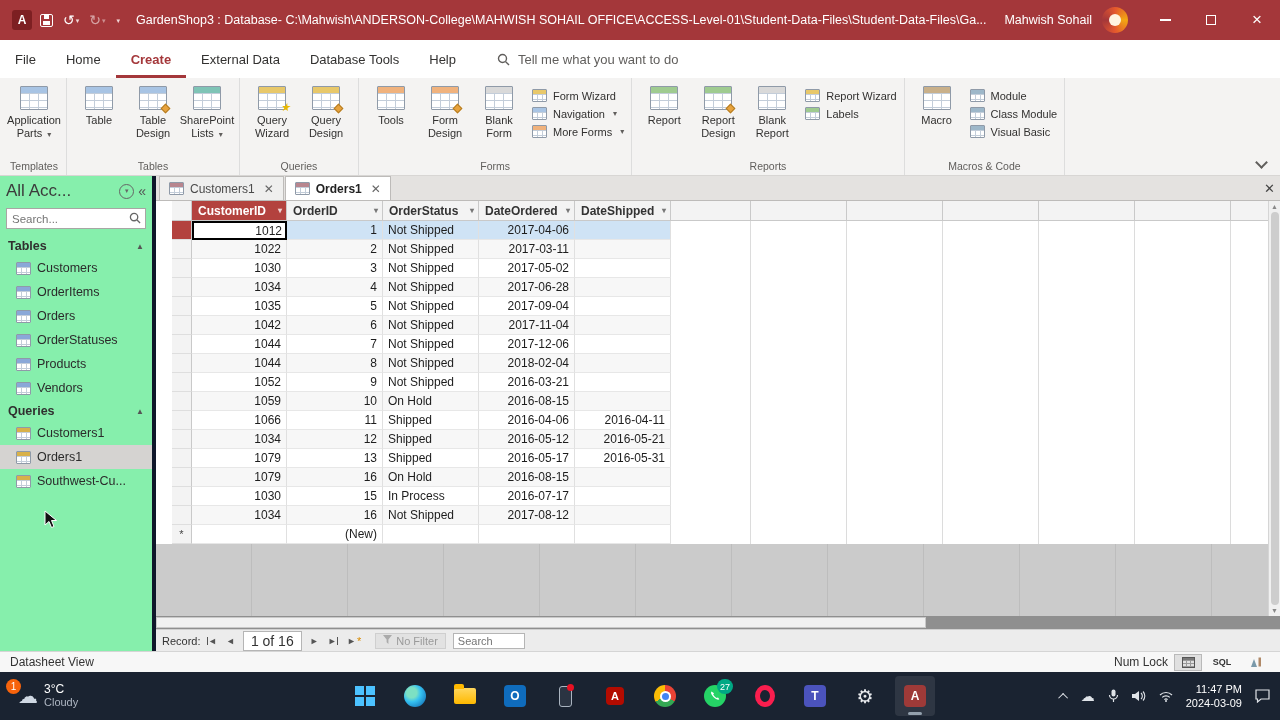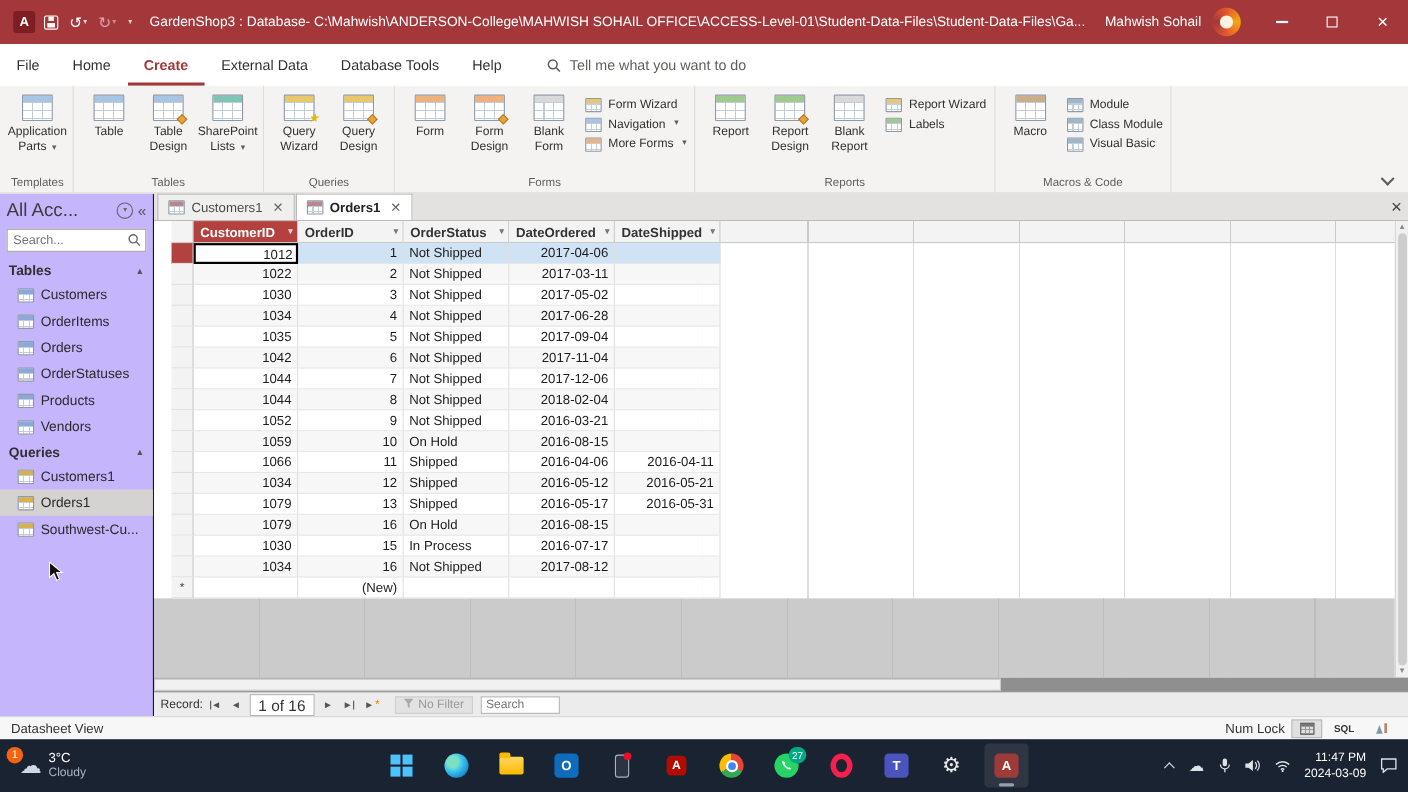--- a/index.html
+++ b/index.html
@@ -33,36 +33,36 @@
   .tellme { display:flex; align-items:center; gap:8px; margin-left:26px; color:#605e5c; font-size:13px; }
 
   
   .ribbon { height:98px; background:#f4f3f2; border-bottom:1px solid #d8d6d4; display:flex; padding:0 2px; flex:0 0 auto; position:relative; }
   .rgroup { display:flex; flex-direction:column; border-right:1px solid #ddd; padding:3px 5px 0 5px; }
   .rgroup-items { flex:1; display:flex; align-items:flex-start; }
   .rgroup-label { height:17px; font-size:10.5px; color:#605e5c; text-align:center; padding-top:2px; }
   .rbtn-big { width:54px; display:flex; flex-direction:column; align-items:center; padding-top:5px; border-radius:2px; }
   .rbtn-big .lbl { font-size:11px; color:#323130; text-align:center; line-height:13px; margin-top:4px; }
   .rsmall-col { display:flex; flex-direction:column; gap:5px; padding:8px 2px 0 6px; }
-  .rbtn-small { display:flex; gap:6px; font-size:11px; color:#323130; white-space:nowrap; }
+  .rbtn-small { display:flex; align-items:center; gap:6px; font-size:11px; color:#323130; white-space:nowrap; }
   .caret { font-size:8px; color:#605e5c; margin-left:2px; }
   .sheet { width:28px; height:24px; background:#fff; border:1px solid #8f9aa8; border-radius:1px; position:relative; display:inline-block;
     background-image:linear-gradient(var(--band,#a8c4e4) 0 6px, transparent 6px),
       repeating-linear-gradient(to right, transparent 0 8px, #c3cdd9 8px 9px),
       repeating-linear-gradient(to bottom, transparent 0 6px, #c3cdd9 6px 7px); }
   .sheet.mini { width:15px; height:13px; background-image:linear-gradient(var(--band,#a8c4e4) 0 4px, transparent 4px),
       repeating-linear-gradient(to right, transparent 0 4px, #c3cdd9 4px 5px),
       repeating-linear-gradient(to bottom, transparent 0 4px, #c3cdd9 4px 5px); }
   .pencil { position:absolute; right:-3px; bottom:-3px; width:7px; height:7px; background:#e8a33d; transform:rotate(45deg); border:1px solid #b27c23; }
   .spark { position:absolute; right:-5px; bottom:-5px; color:#e8b800; font-size:11px; }
   .ribbon-collapse { position:absolute; right:14px; bottom:8px; width:9px; height:9px; border-right:2px solid #605e5c; border-bottom:2px solid #605e5c; transform:rotate(45deg); }
 
   
   .workspace { flex:1; display:flex; min-height:0; }
-  .navpane { width:140px; background:#c4b5fd; border-right:1px solid #0f172a; display:flex; flex-direction:column; flex:0 0 auto; }
+  .navpane { width:156px; background:#86efac; border-right:4px solid #0f172a; display:flex; flex-direction:column; flex:0 0 auto; }
   .nav-header { height:30px; display:flex; align-items:center; padding:0 6px; gap:4px; }
   .nav-title { font-size:17px; color:#3b3b3b; flex:1; white-space:nowrap; overflow:hidden; }
   .nav-circle { width:15px; height:15px; border:1.4px solid #666; border-radius:50%; display:flex; align-items:center; justify-content:center; font-size:7px; color:#666; }
   .nav-collapse { font-size:14px; color:#555; }
   .nav-search { margin:2px 6px 6px 6px; position:relative; }
   .nav-search input { width:100%; height:21px; border:1px solid #a8a6a4; background:#fff; font-size:11.5px; padding:0 20px 0 5px; font-family:"Liberation Sans",sans-serif; color:#444; }
   .nav-search svg { position:absolute; right:5px; top:4px; }
   .nav-sec-h { display:flex; align-items:center; padding:4px 8px 3px 8px; font-size:12.5px; color:#30302f; font-weight:bold; }
   .nav-sec-h .chev { margin-left:auto; font-size:8px; color:#555; }
   .nav-item { display:flex; align-items:center; gap:6px; height:24px; padding-left:16px; font-size:12.5px; color:#2b2b2b; }
@@ -248,21 +248,21 @@
             </span>
             <span class="lbl">Query Design</span>
           </div>
         </div>
         <div class="rgroup-label">Queries</div>
       </div>
       <div class="rgroup">
         <div class="rgroup-items">
           <div class="rbtn-big">
             <span class="sheet" style="--band:#f0b27d"></span>
-            <span class="lbl">Form</span>
+            <span class="lbl">Tools</span>
           </div>
           <div class="rbtn-big">
             <span class="sheet" style="--band:#f0b27d">
               <i class="pencil"></i>
             </span>
             <span class="lbl">Form Design</span>
           </div>
           <div class="rbtn-big">
             <span class="sheet" style="--band:#d9d9d9"></span>
             <span class="lbl">Blank Form</span>

